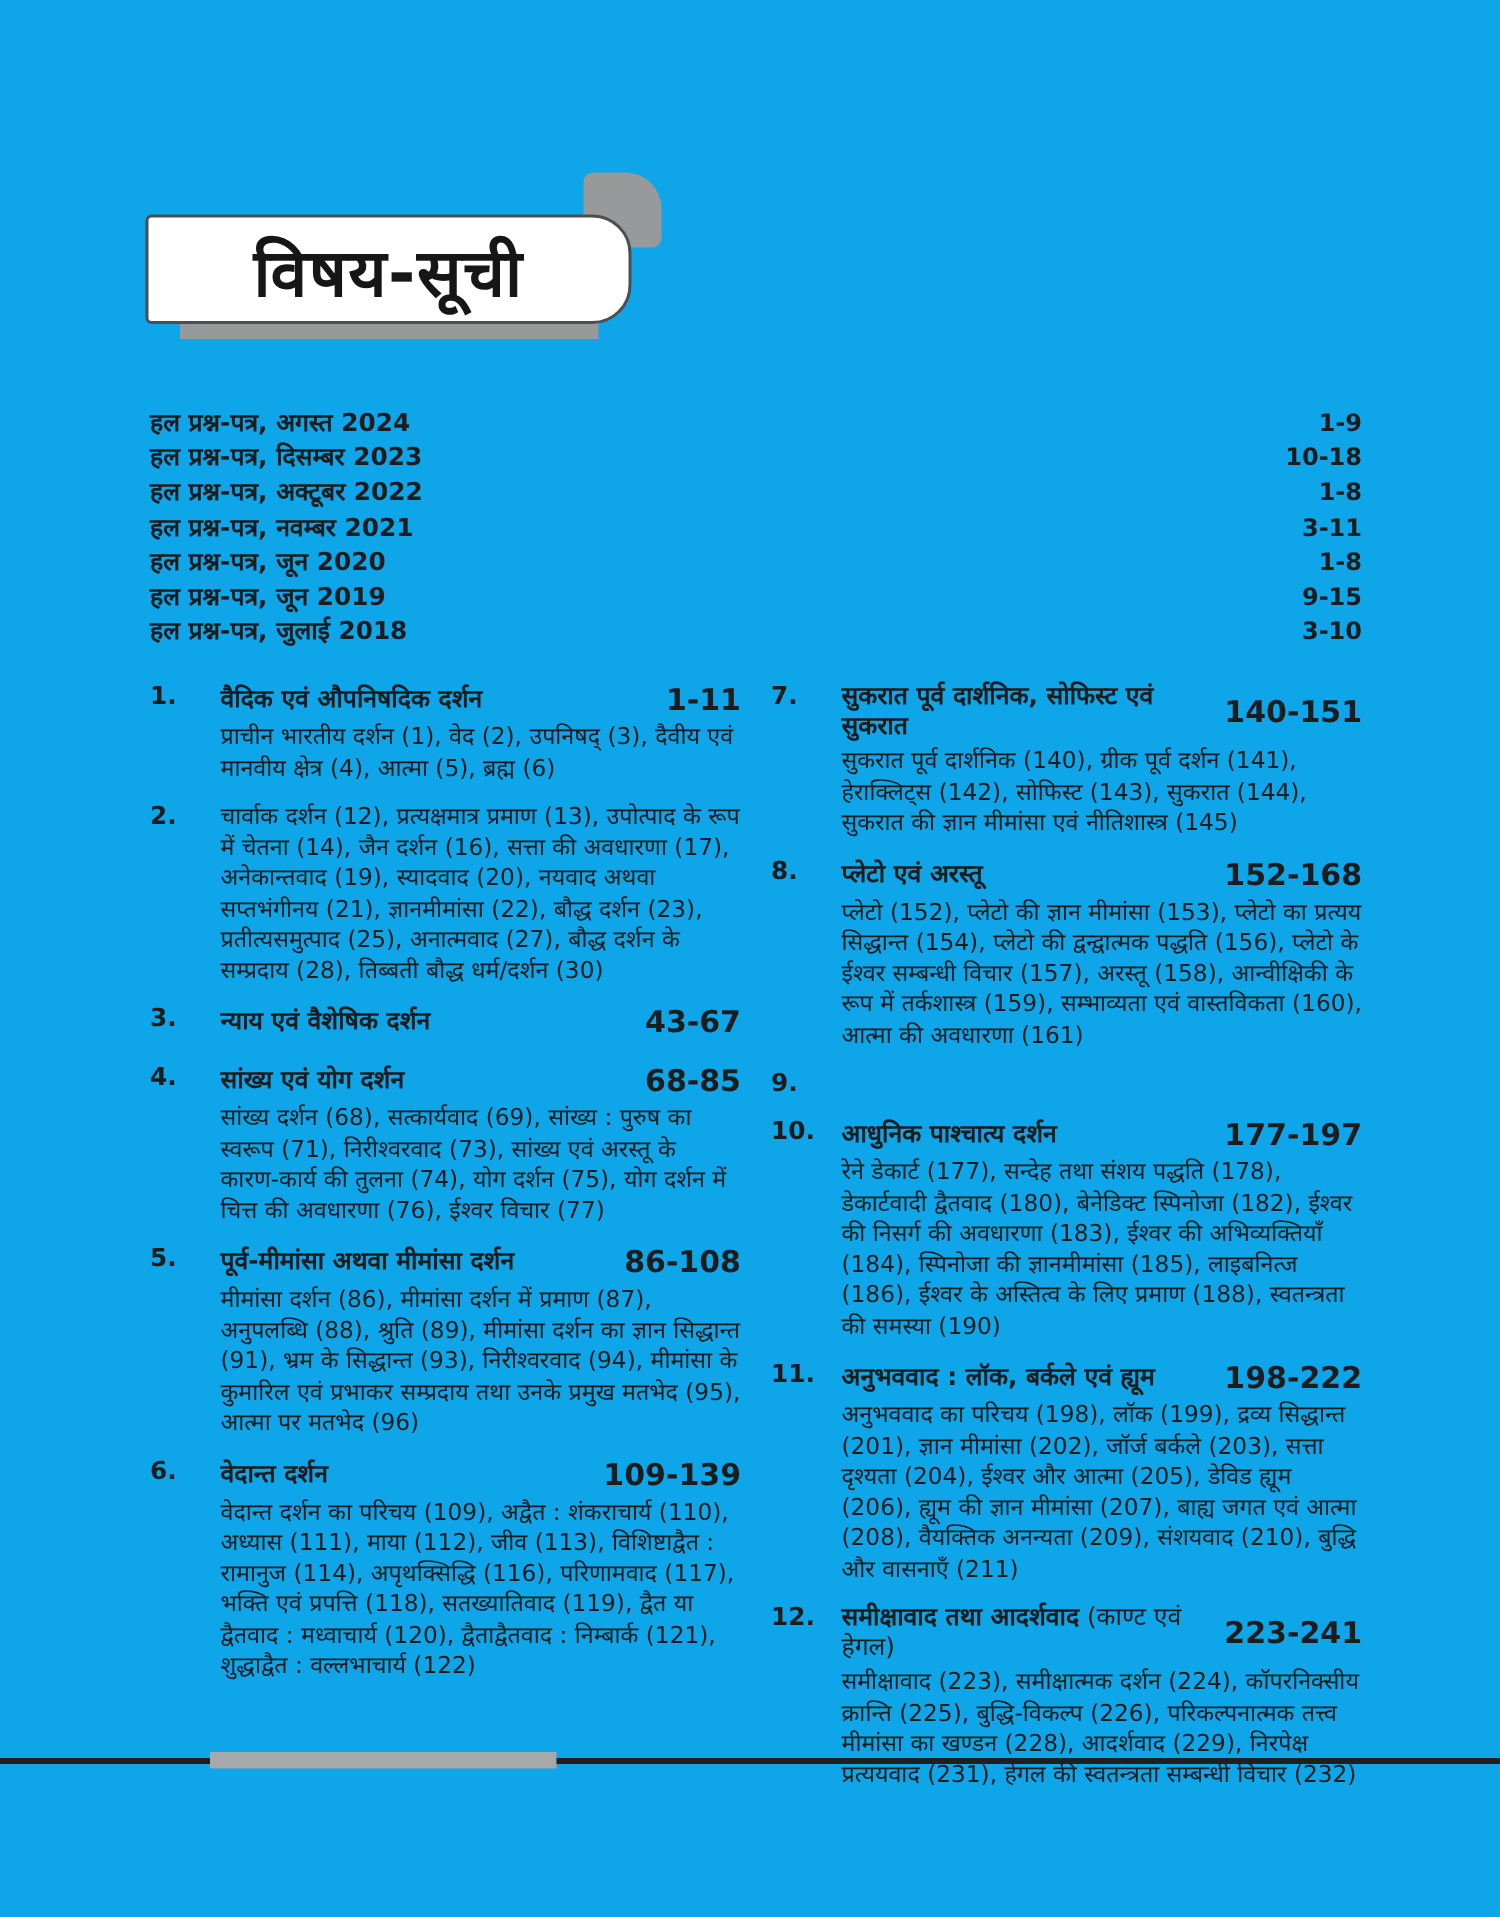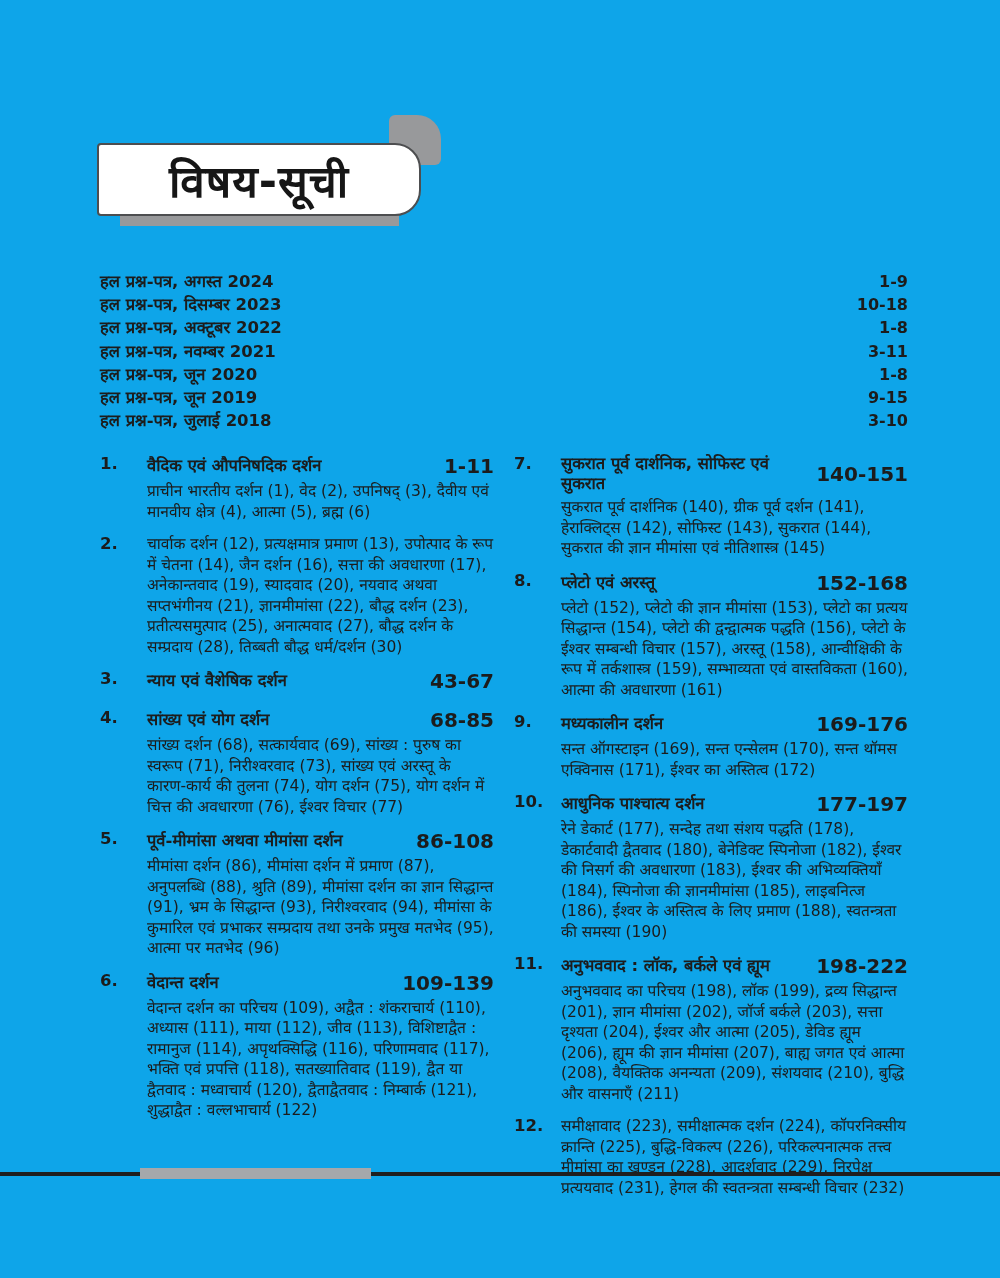--- a/index.html
+++ b/index.html
@@ -185,27 +185,20 @@
               <div class="ch-head">
                 <span class="ch-title"><b>प्लेटो एवं अरस्तू</b><span class="ch-note"></span></span>
                 <span class="ch-pages">152-168</span>
               </div>
               <div class="ch-topics">प्लेटो (152), प्लेटो की ज्ञान मीमांसा (153), प्लेटो का प्रत्यय सिद्धान्त (154), प्लेटो की द्वन्द्वात्मक पद्धति (156), प्लेटो के ईश्वर सम्बन्धी विचार (157), अरस्तू (158), आन्वीक्षिकी के रूप में तर्कशास्त्र (159), सम्भाव्यता एवं वास्तविकता (160), आत्मा की अवधारणा (161)</div>
             </div>
           </div>
 
           <div class="chapter">
             <div class="ch-num">9.</div>
-            <div class="ch-main">
-              <div class="ch-head">
-                <span class="ch-title"><b>मध्यकालीन दर्शन</b><span class="ch-note"></span></span>
-                <span class="ch-pages">169-176</span>
-              </div>
-              <div class="ch-topics">सन्त ऑगस्टाइन (169), सन्त एन्सेलम (170), सन्त थॉमस एक्विनास (171), ईश्वर का अस्तित्व (172)</div>
-            </div>
           </div>
 
           <div class="chapter">
             <div class="ch-num">10.</div>
             <div class="ch-main">
               <div class="ch-head">
                 <span class="ch-title"><b>आधुनिक पाश्चात्य दर्शन</b><span class="ch-note"></span></span>
                 <span class="ch-pages">177-197</span>
               </div>
               <div class="ch-topics">रेने डेकार्ट (177), सन्देह तथा संशय पद्धति (178), डेकार्टवादी द्वैतवाद (180), बेनेडिक्ट स्पिनोजा (182), ईश्वर की निसर्ग की अवधारणा (183), ईश्वर की अभिव्यक्तियाँ (184), स्पिनोजा की ज्ञानमीमांसा (185), लाइबनित्ज (186), ईश्वर के अस्तित्व के लिए प्रमाण (188), स्वतन्त्रता की समस्या (190)</div>
@@ -219,20 +212,24 @@
                 <span class="ch-title"><b>अनुभववाद : लॉक, बर्कले एवं ह्यूम</b><span class="ch-note"></span></span>
                 <span class="ch-pages">198-222</span>
               </div>
               <div class="ch-topics">अनुभववाद का परिचय (198), लॉक (199), द्रव्य सिद्धान्त (201), ज्ञान मीमांसा (202), जॉर्ज बर्कले (203), सत्ता दृश्यता (204), ईश्वर और आत्मा (205), डेविड ह्यूम (206), ह्यूम की ज्ञान मीमांसा (207), बाह्य जगत एवं आत्मा (208), वैयक्तिक अनन्यता (209), संशयवाद (210), बुद्धि और वासनाएँ (211)</div>
             </div>
           </div>
 
           <div class="chapter">
             <div class="ch-num">12.</div>
             <div class="ch-main">
+              <div class="ch-head">
+                <span class="ch-title"><b>समीक्षावाद तथा आदर्शवाद</b><span class="ch-note"> (काण्ट एवं हेगल)</span></span>
+                <span class="ch-pages">223-241</span>
+              </div>
               <div class="ch-topics">समीक्षावाद (223), समीक्षात्मक दर्शन (224), कॉपरनिक्सीय क्रान्ति (225), बुद्धि-विकल्प (226), परिकल्पनात्मक तत्त्व मीमांसा का खण्डन (228), आदर्शवाद (229), निरपेक्ष प्रत्ययवाद (231), हेगल की स्वतन्त्रता सम्बन्धी विचार (232)</div>
             </div>
           </div>
         </div>
     </div>
 
   </div>
 
   <div class="rule-black"></div>
   <div class="rule-gray"></div>

